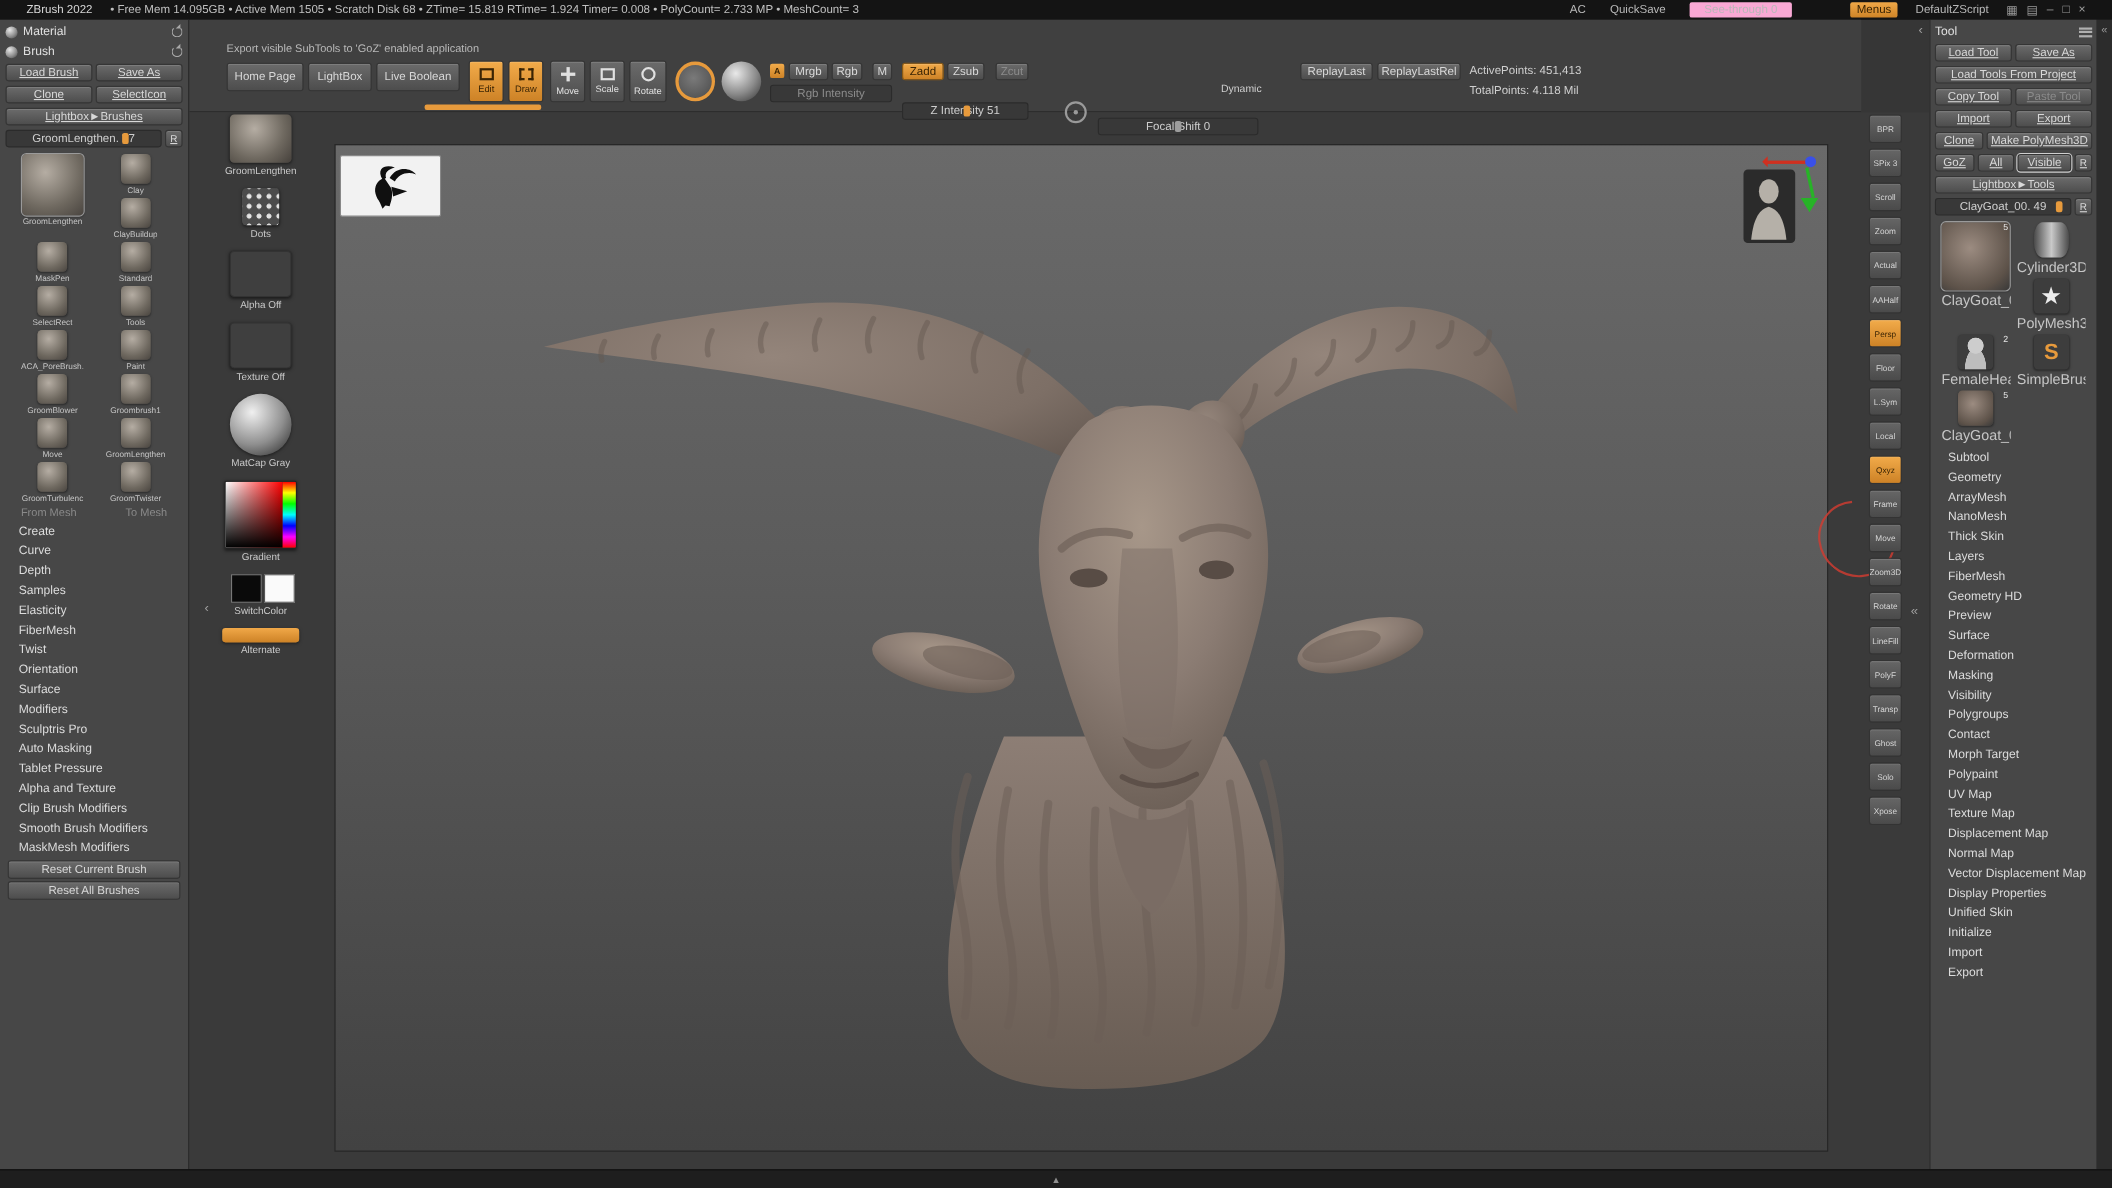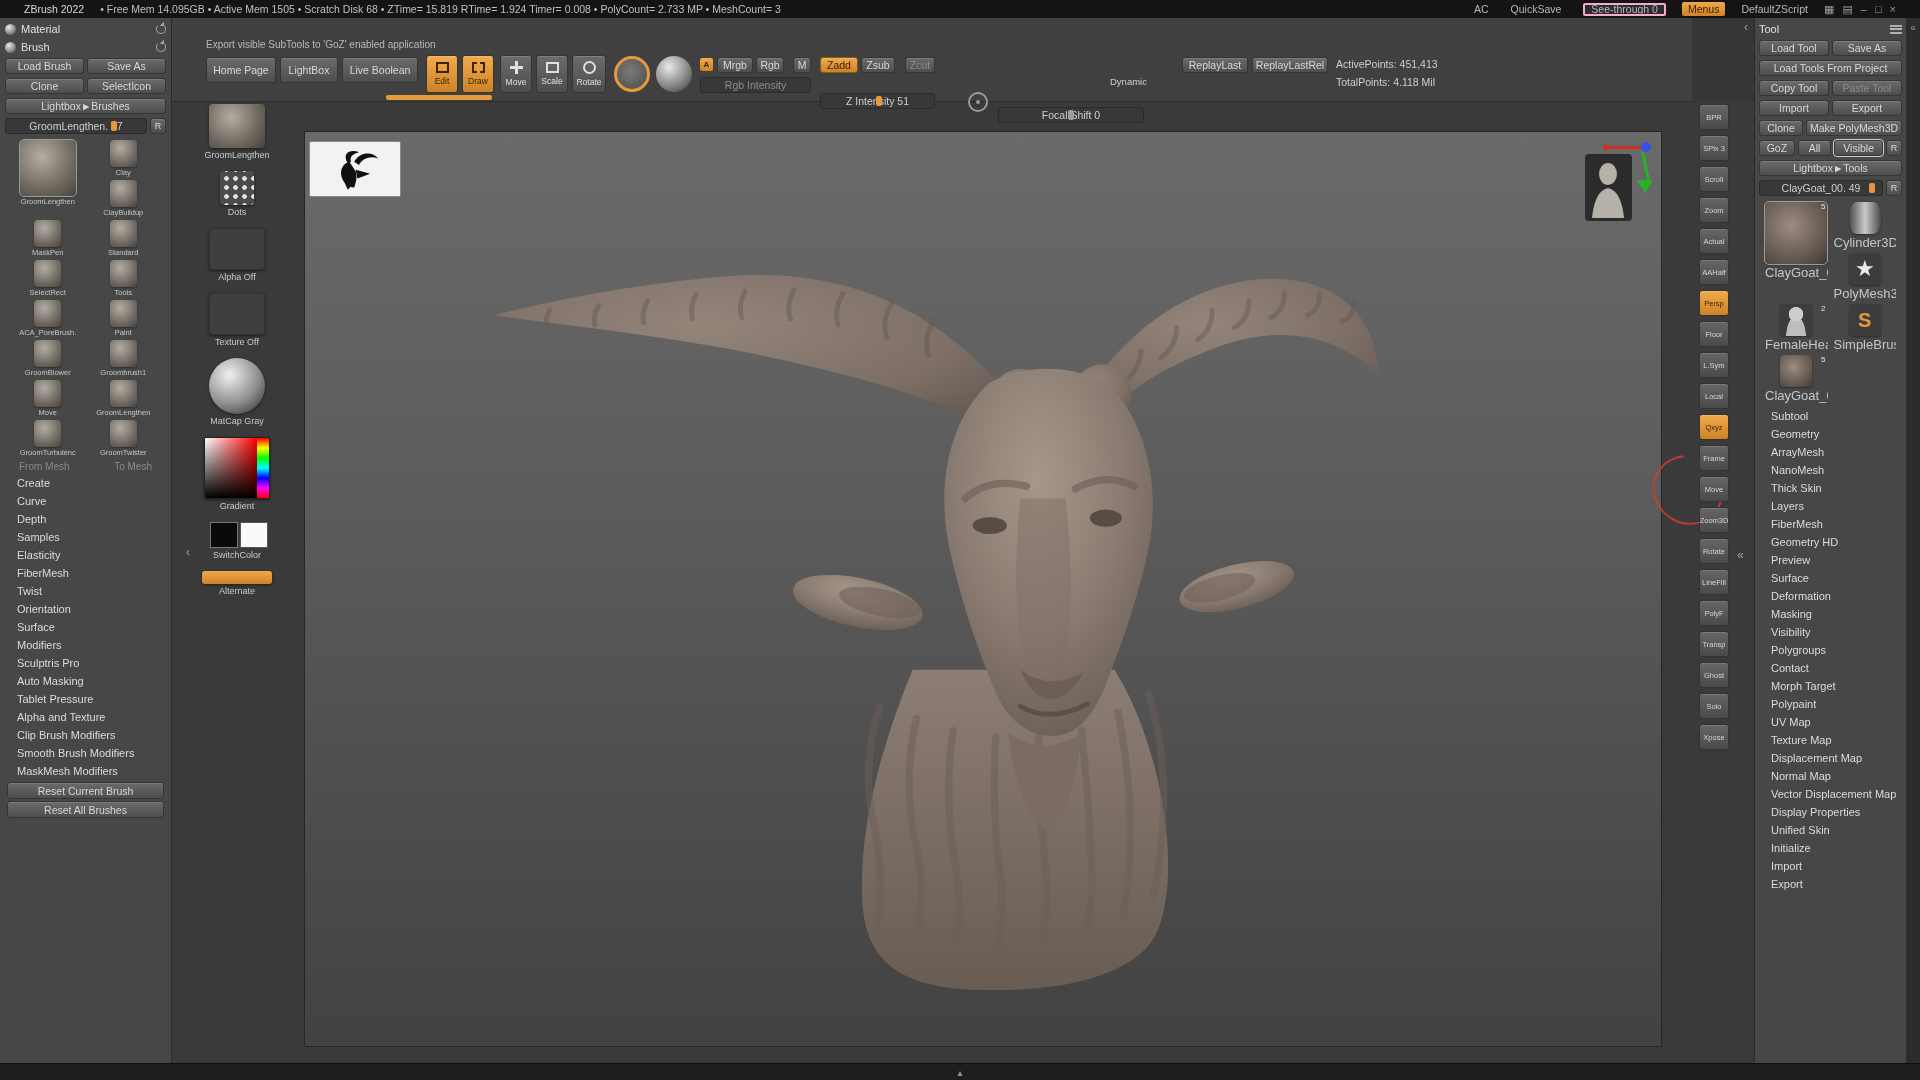--- a/index.html
+++ b/index.html
@@ -13,22 +13,22 @@
   }
   .abs { position:absolute; }
 
   
   .titlebar { left:0; top:0; width:1920px; height:18px; background:#141414;
     display:flex; align-items:center; padding:0 24px; gap:16px; font-size:10.5px; color:#b8b8b8; }
   .titlebar .app { color:#d8d8d8; }
   .titlebar .stats { color:#c0c0c0; white-space:nowrap;text-align:right; }
   .titlebar .spacer { flex:1; }
   .tb-chip { padding:0 6px; height:14px; display:flex; align-items:center; border-radius:2px; }
-  .tb-chip.orange { background:linear-gradient(#f0a848,#cf8427); color:#3a2404; }
-  .tb-slider { background:#2c2c2c; border:2px solid #f9a8d4; border-radius:2px; position:relative; padding:0 6px; height:13px; display:flex; align-items:center; }
+  .tb-chip.orange { background:linear-gradient(#f0a848,#cf8427); color:#3a2404;margin-left:37px; }
+  .tb-slider { background:#2c2c2c; border:7px solid #f9a8d4; border-radius:2px; position:relative; padding:0 6px; height:13px; display:flex; align-items:center; }
   .tb-icons { display:flex; gap:8px; color:#9a9a9a; font-size:11px; }
   .tb-icons span { cursor:default; }
 
   
   .menubar { left:205px; top:20px; display:flex; gap:9px; color:#d8d8d8; font-size:10.5px; white-space:nowrap; }
   .menubar span { padding:1px 2px; }
 
   .statusmsg { left:206px; top:39px; font-size:10px; color:#b9b9b9; }
 
   
@@ -52,21 +52,21 @@
   
   .left-panel { left:0; top:18px; width:172px; height:1045px; background:#474747; border-right:1px solid #2a2a2a;
     padding:2px 5px; display:flex; flex-direction:column; }
   .panel-hdr { height:18px; display:flex; align-items:center; gap:5px; font-size:11px; color:#e0e0e0; }
   .panel-hdr .grow { flex:1; }
   .ic-sphere { width:11px; height:11px; border-radius:50%;
     background:radial-gradient(circle at 35% 30%, #e8e8e8, #909090 55%, #3c3c3c); }
   .ic-refresh { width:10px; height:10px; border:1.5px solid #a8a8a8; border-radius:50%; border-top-color:transparent; position:relative; }
   .ic-refresh::after { content:""; position:absolute; right:-2px; top:-2px; border:3px solid transparent; border-left-color:#a8a8a8; transform:rotate(45deg); }
   .prow { display:flex; gap:3px; margin:2px 0; }
-  .prow .btn { flex:1; }
+  .prow .btn { flex:1;text-decoration:underline; }
   .rbtn { width:16px; flex:0 0 16px !important; font-size:9px; }
 
   .bgrid { display:grid; grid-template-columns:1fr 1fr; grid-auto-flow:row dense; gap:3px 6px; padding:4px 8px 2px; }
   .bcell { display:flex; flex-direction:column; align-items:center; gap:1px; min-width:0; }
   .bcell .thumb { width:27px; height:27px; border-radius:4px;
     background:radial-gradient(circle at 38% 30%, #b5ada3, #6e685f 62%, #49443f); box-shadow:0 1px 2px rgba(0,0,0,.4); }
   .bcell .bl { font-size:7.5px; color:#c6c6c6; max-width:100%; overflow:hidden; white-space:nowrap; }
   .bgrid div.bcell:first-of-type { grid-row:span 2; justify-content:flex-start; }
   .bgrid div.bcell:first-of-type .thumb { width:56px; height:56px; outline:1px solid #9a9a9a; }
 

